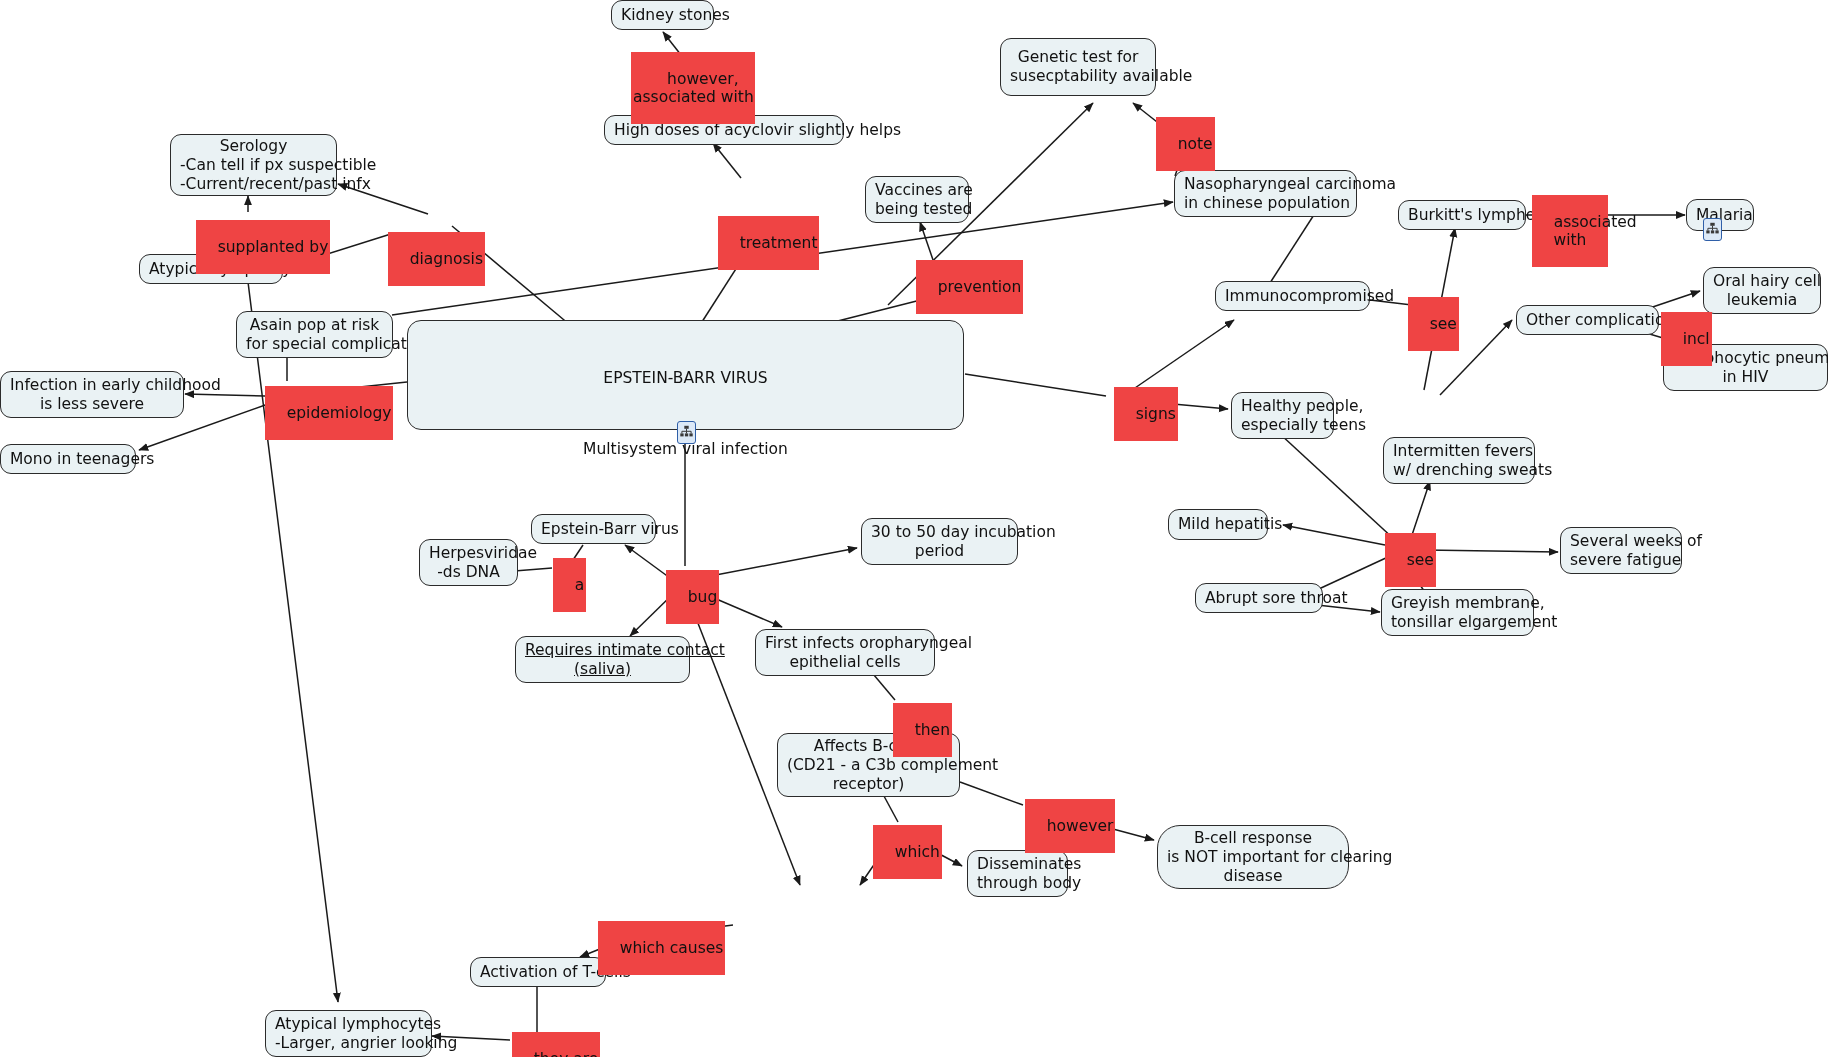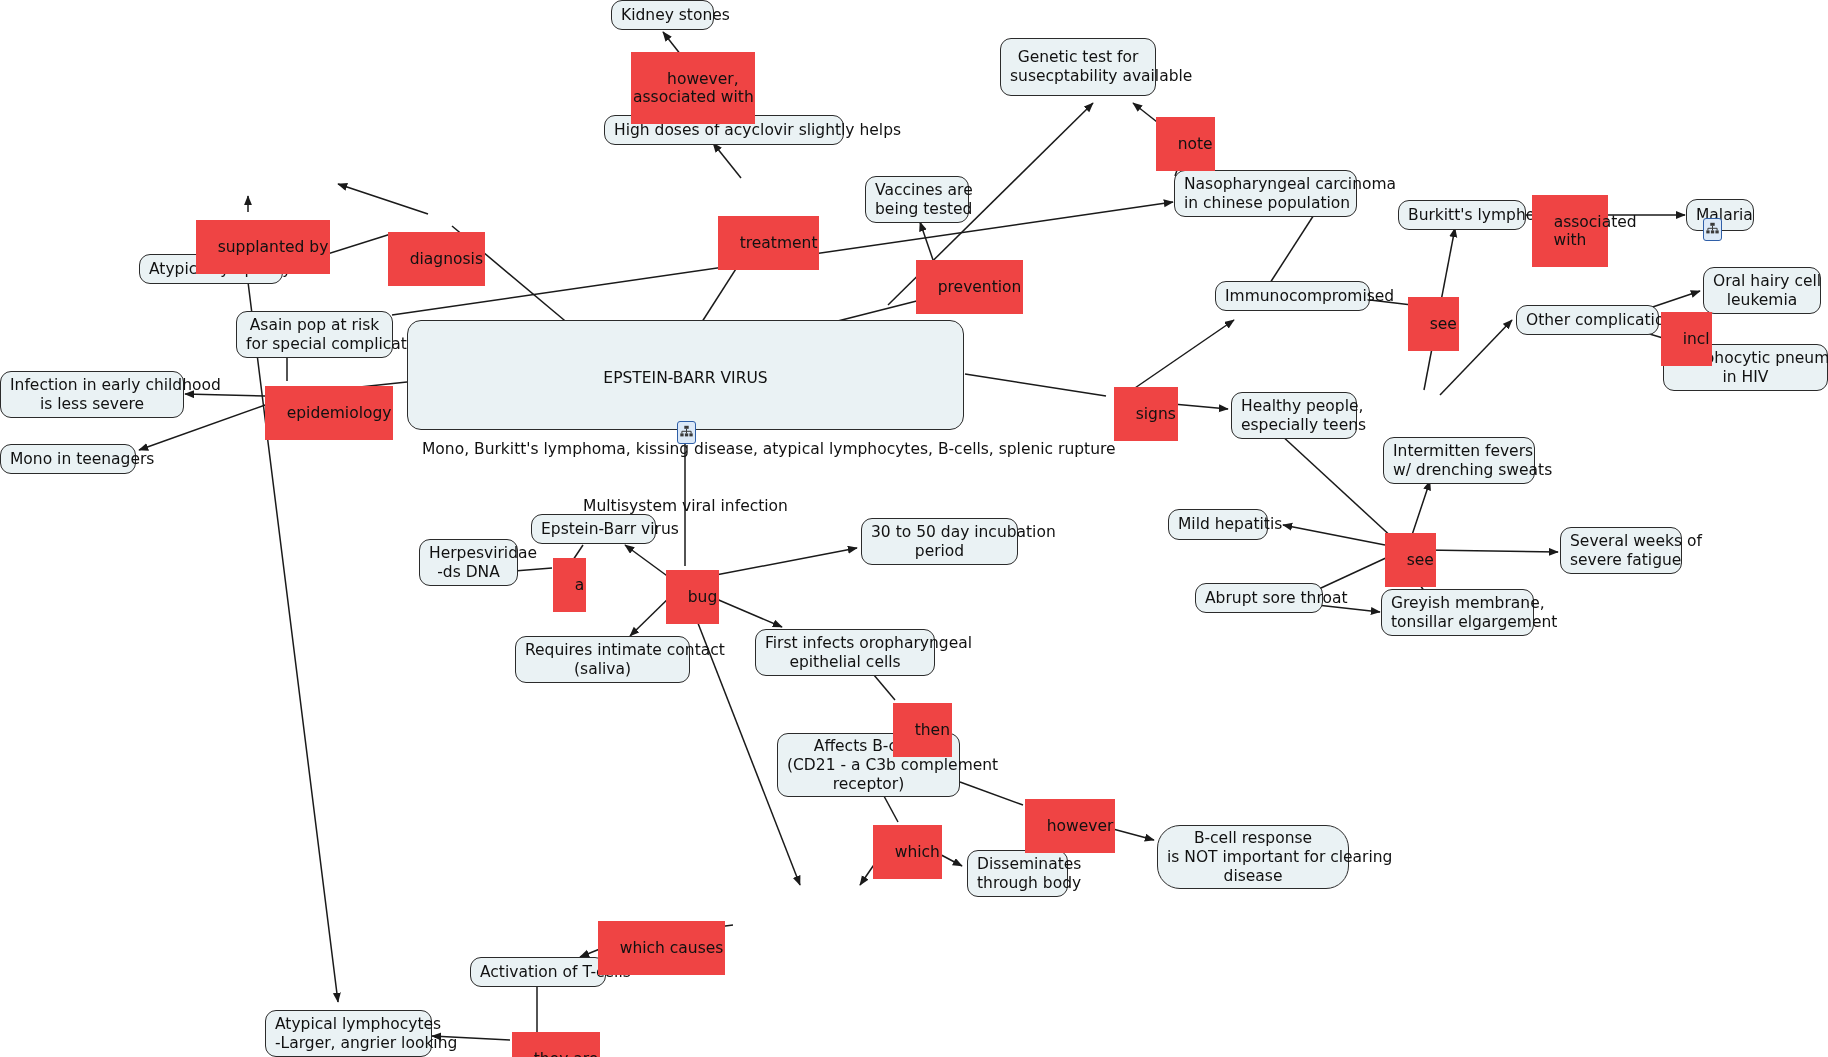--- a/index.html
+++ b/index.html
@@ -209,20 +209,25 @@
   </svg>
 
   <div class="node" style="left:611px; top:0px; width:103px; height:30px;">
     <span class="inner">Kidney stones</span>
   </div>
 
   <div class="node" style="left:604px; top:115px; width:240px; height:30px;">
     <span class="inner">High doses of acyclovir slightly helps</span>
   </div>
 
+  <div class="node" style="left:170px; top:134px; width:167px; height:62px;">
+    <span class="inner">Serology
+-Can tell if px suspectible
+-Current/recent/past infx</span>
+  </div>
 
   <div class="node" style="left:139px; top:254px; width:144px; height:30px;">
     <span class="inner">Atypical lymphocytes</span>
   </div>
 
   <div class="node" style="left:236px; top:311px; width:157px; height:47px;">
     <span class="inner">Asain pop at risk
 for special complication</span>
   </div>
 
@@ -278,21 +283,21 @@
   <div class="node" style="left:1703px; top:267px; width:118px; height:47px;">
     <span class="inner">Oral hairy cell
 leukemia</span>
   </div>
 
   <div class="node" style="left:1663px; top:344px; width:165px; height:47px;">
     <span class="inner">Lymphocytic pneumonia
 in HIV</span>
   </div>
 
-  <div class="node" style="left:1231px; top:392px; width:126px; height:47px;">
+  <div class="node" style="left:1231px; top:392px; width:103px; height:47px;">
     <span class="inner">Healthy people,
 especially teens</span>
   </div>
 
   <div class="node" style="left:1383px; top:437px; width:152px; height:47px;">
     <span class="inner">Intermitten fevers
 w/ drenching sweats</span>
   </div>
 
   <div class="node" style="left:1168px; top:509px; width:100px; height:31px;">
@@ -320,21 +325,21 @@
   <div class="node" style="left:419px; top:539px; width:99px; height:47px;">
     <span class="inner">Herpesviridae
 -ds DNA</span>
   </div>
 
   <div class="node" style="left:861px; top:518px; width:157px; height:47px;justify-content:center;">
     <span class="inner">30 to 50 day incubation
 period</span>
   </div>
 
-  <div class="node" style="left:515px; top:636px; width:175px; height:47px;">
+  <div class="node" style="left:515px; top:636px; width:175px; height:47px;text-decoration:underline;">
     <span class="inner">Requires intimate contact
 (saliva)</span>
   </div>
 
   <div class="node" style="left:755px; top:629px; width:180px; height:47px;">
     <span class="inner">First infects oropharyngeal
 epithelial cells</span>
   </div>
 
   <div class="node" style="left:777px; top:733px; width:183px; height:64px;">
@@ -360,21 +365,20 @@
   </div>
 
   <div class="node" style="left:265px; top:1010px; width:167px; height:47px;">
     <span class="inner">Atypical lymphocytes
 -Larger, angrier looking</span>
   </div>
 
   <div class="node big" style="left:407px; top:320px; width:557px; height:110px; font-size:15.5px;">
     <div class="inner">
       <span class="central-title">EPSTEIN-BARR VIRUS</span>
-      <span class="central-body">Mono, Burkitt's lymphoma, kissing disease, atypical lymphocytes, B-cells, splenic rupture</span>
       <span class="central-body">Multisystem viral infection</span>
     </div>
   </div>
   <div class="kid-icon" style="left:677px; top:421px;">
     <svg width="13" height="15" viewBox="0 0 13 15" aria-hidden="true">
       <rect x="4.3" y="0.8" width="4.4" height="3" fill="#3a3a3a"></rect>
       <path d="M6.5,3.8 L6.5,6.3 M1.9,6.3 L11.1,6.3 M1.9,6.3 L1.9,8.4 M6.5,6.3 L6.5,8.4 M11.1,6.3 L11.1,8.4" stroke="#3a3a3a" stroke-width="1"></path>
       <rect x="0.3" y="8.4" width="3.3" height="3" fill="#3a3a3a"></rect>
       <rect x="4.9" y="8.4" width="3.3" height="3" fill="#3a3a3a"></rect>
       <rect x="9.4" y="8.4" width="3.3" height="3" fill="#3a3a3a"></rect>

